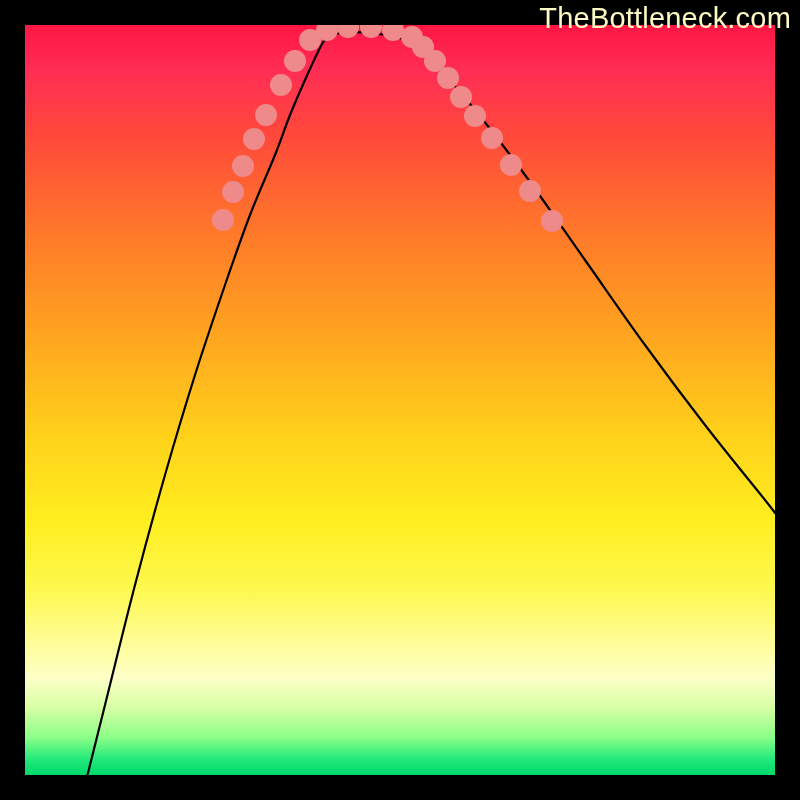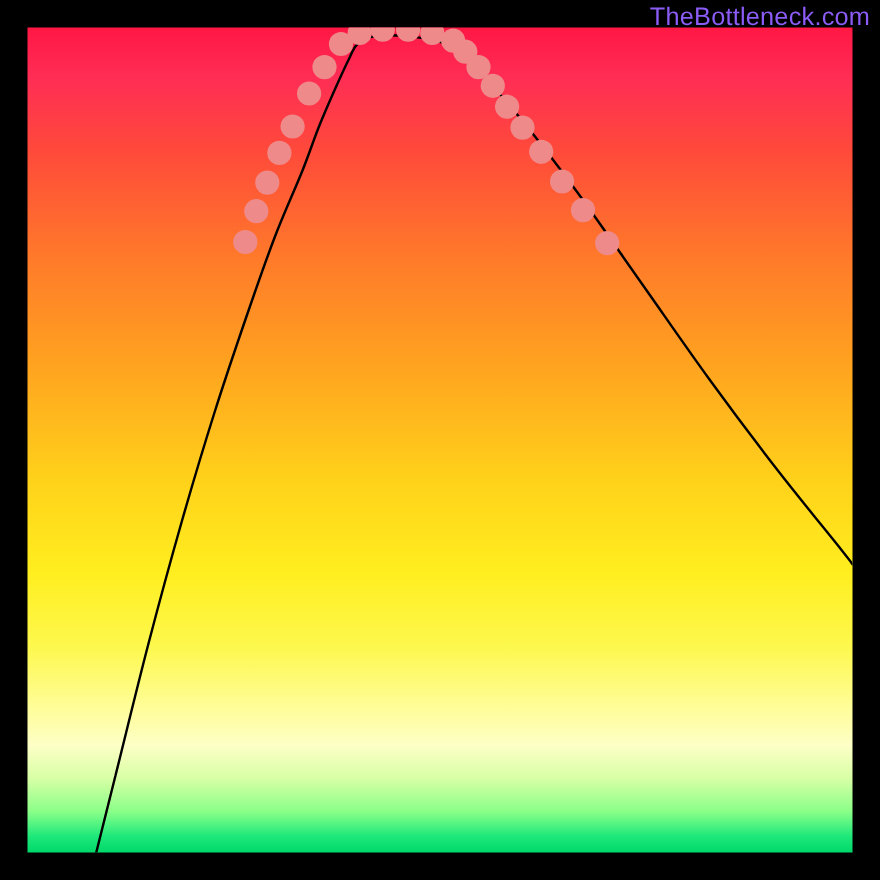--- a/index.html
+++ b/index.html
@@ -38,22 +38,22 @@
       #d8ffa5 91%,
       #8bff88 95%,
       #1fe87a 98%,
       #00d86a 100%
     );
   }
   .watermark {
     position: absolute;
     top: 2px;
     right: 9px;
-    color: #8b5cf6;
-    font-size: 23px;
+    color: #fef9c3;
+    font-size: 29px;
     font-weight: 400;
     letter-spacing: 0.2px;
     white-space: nowrap;
     z-index: 5;
   }
   svg.overlay {
     position: absolute;
     left: 0; top: 0;
     width: 100%; height: 100%;
     z-index: 3;

